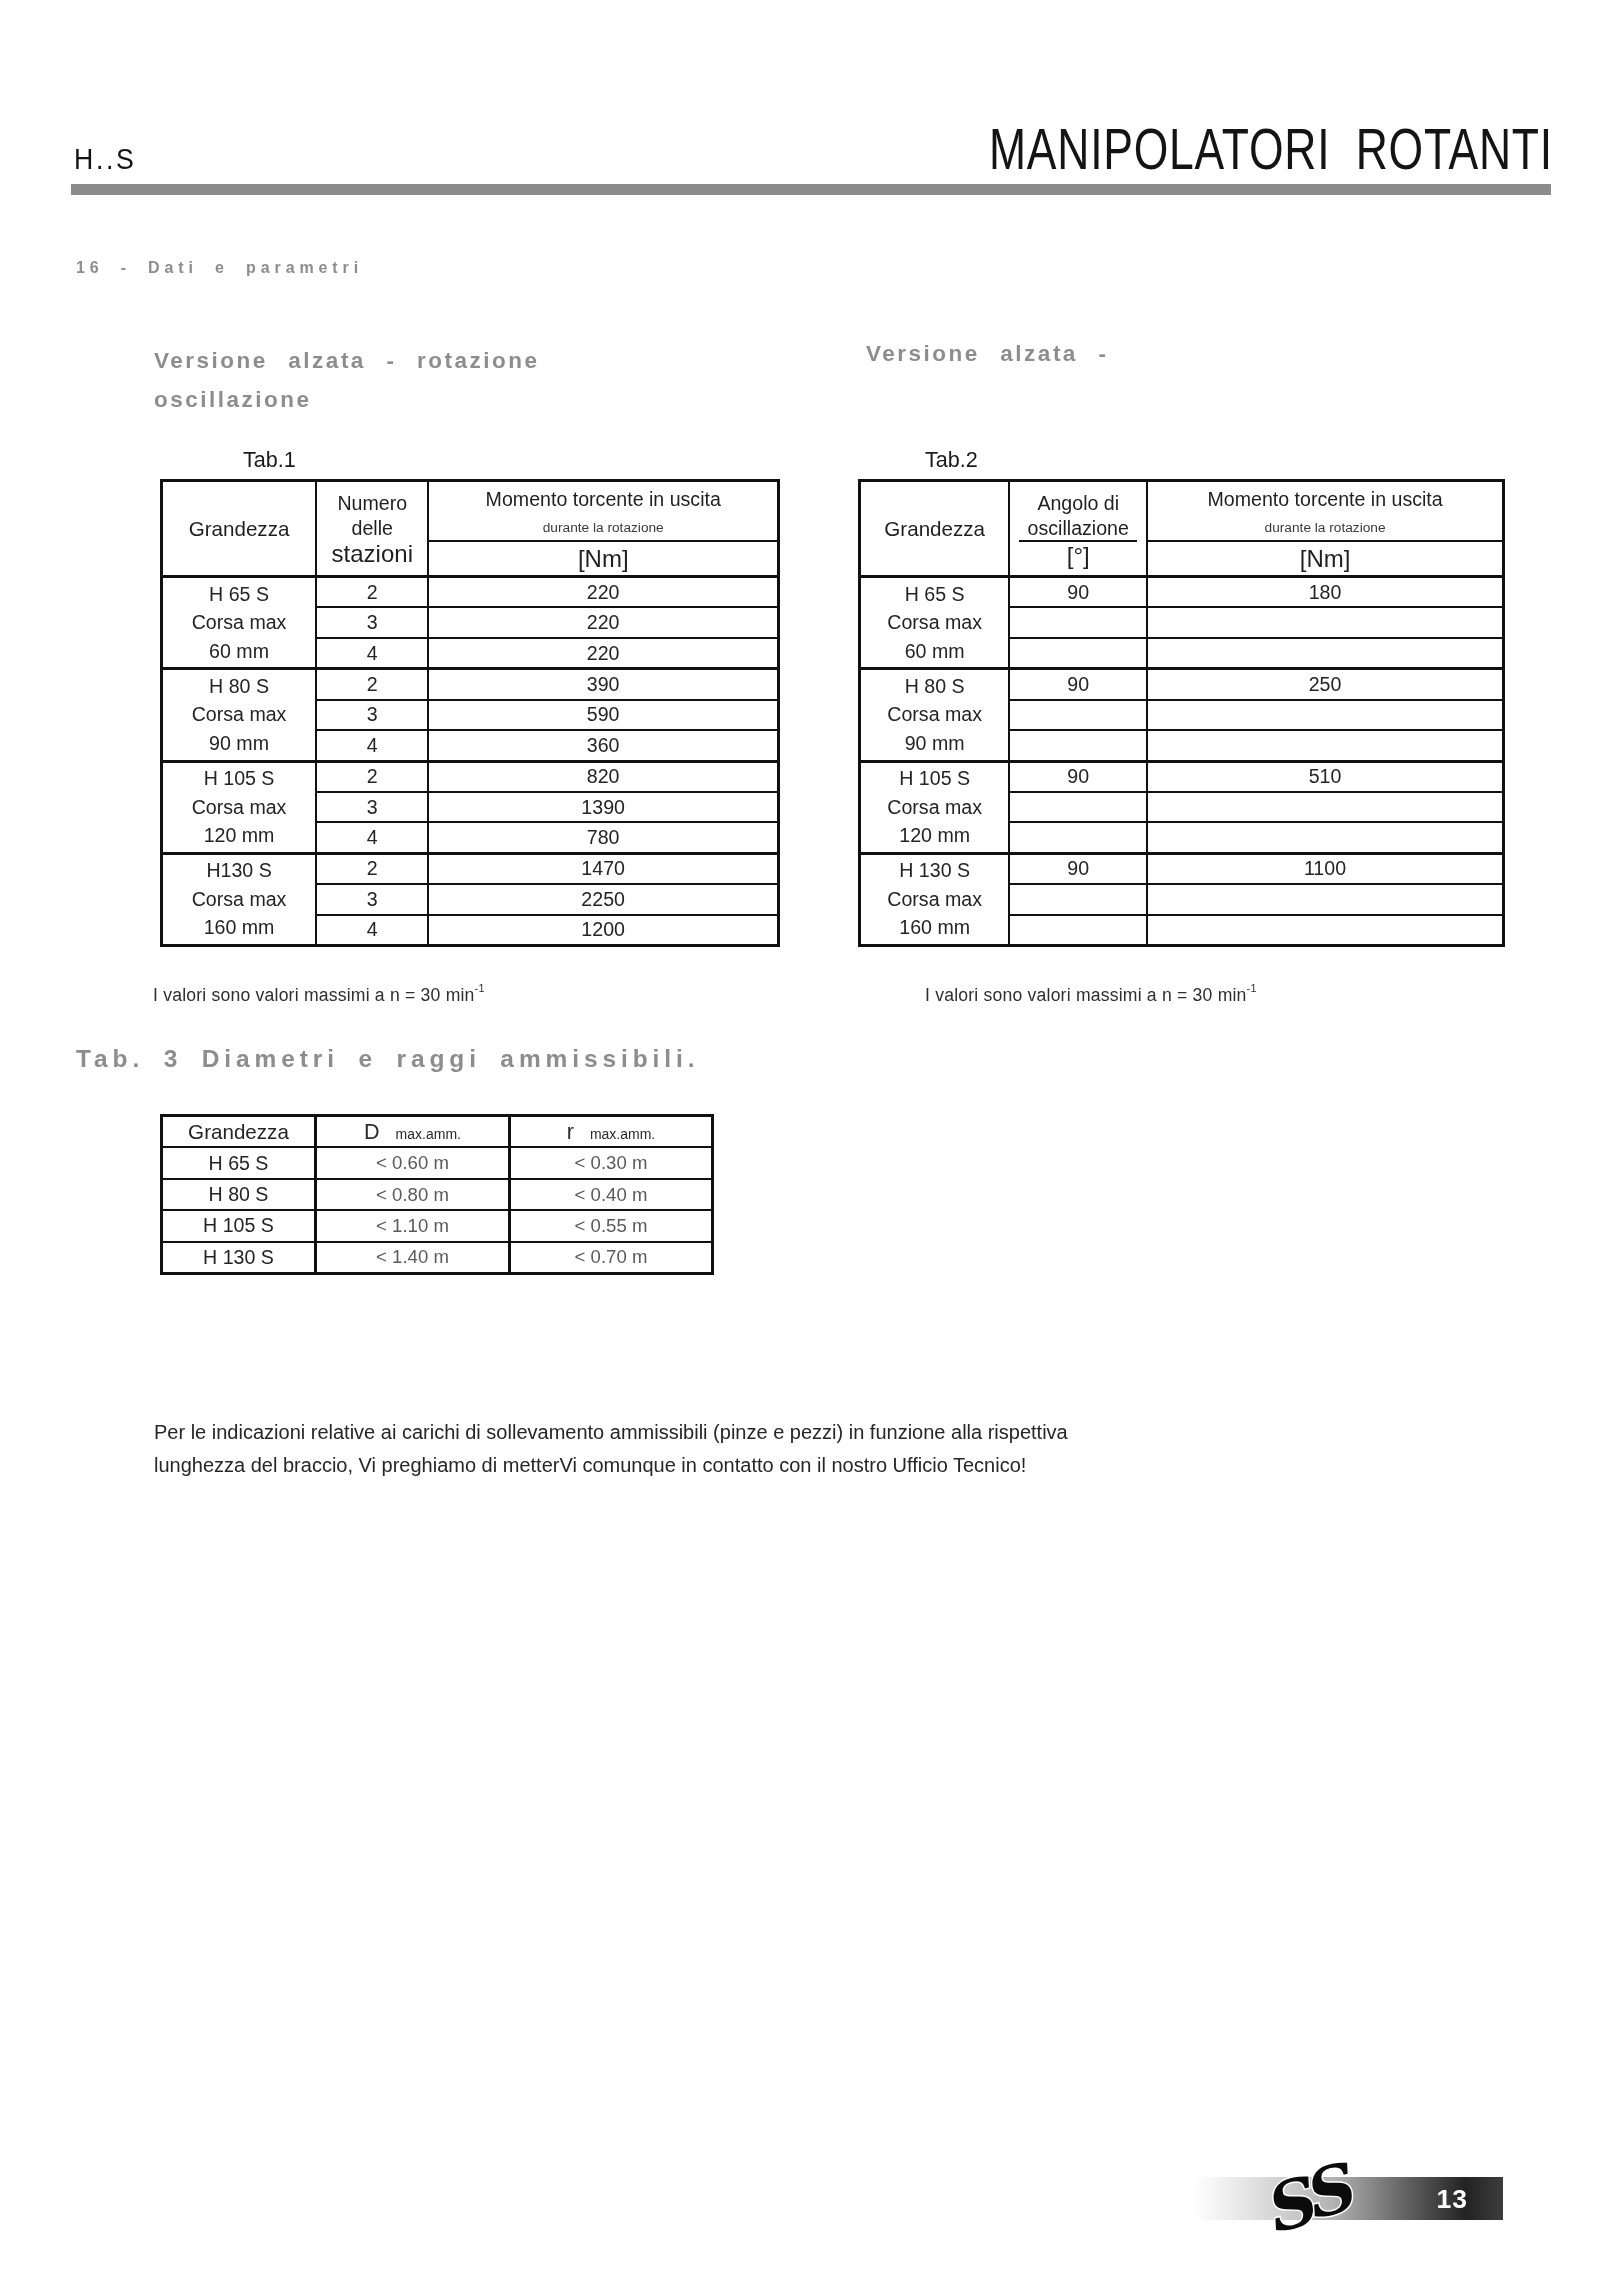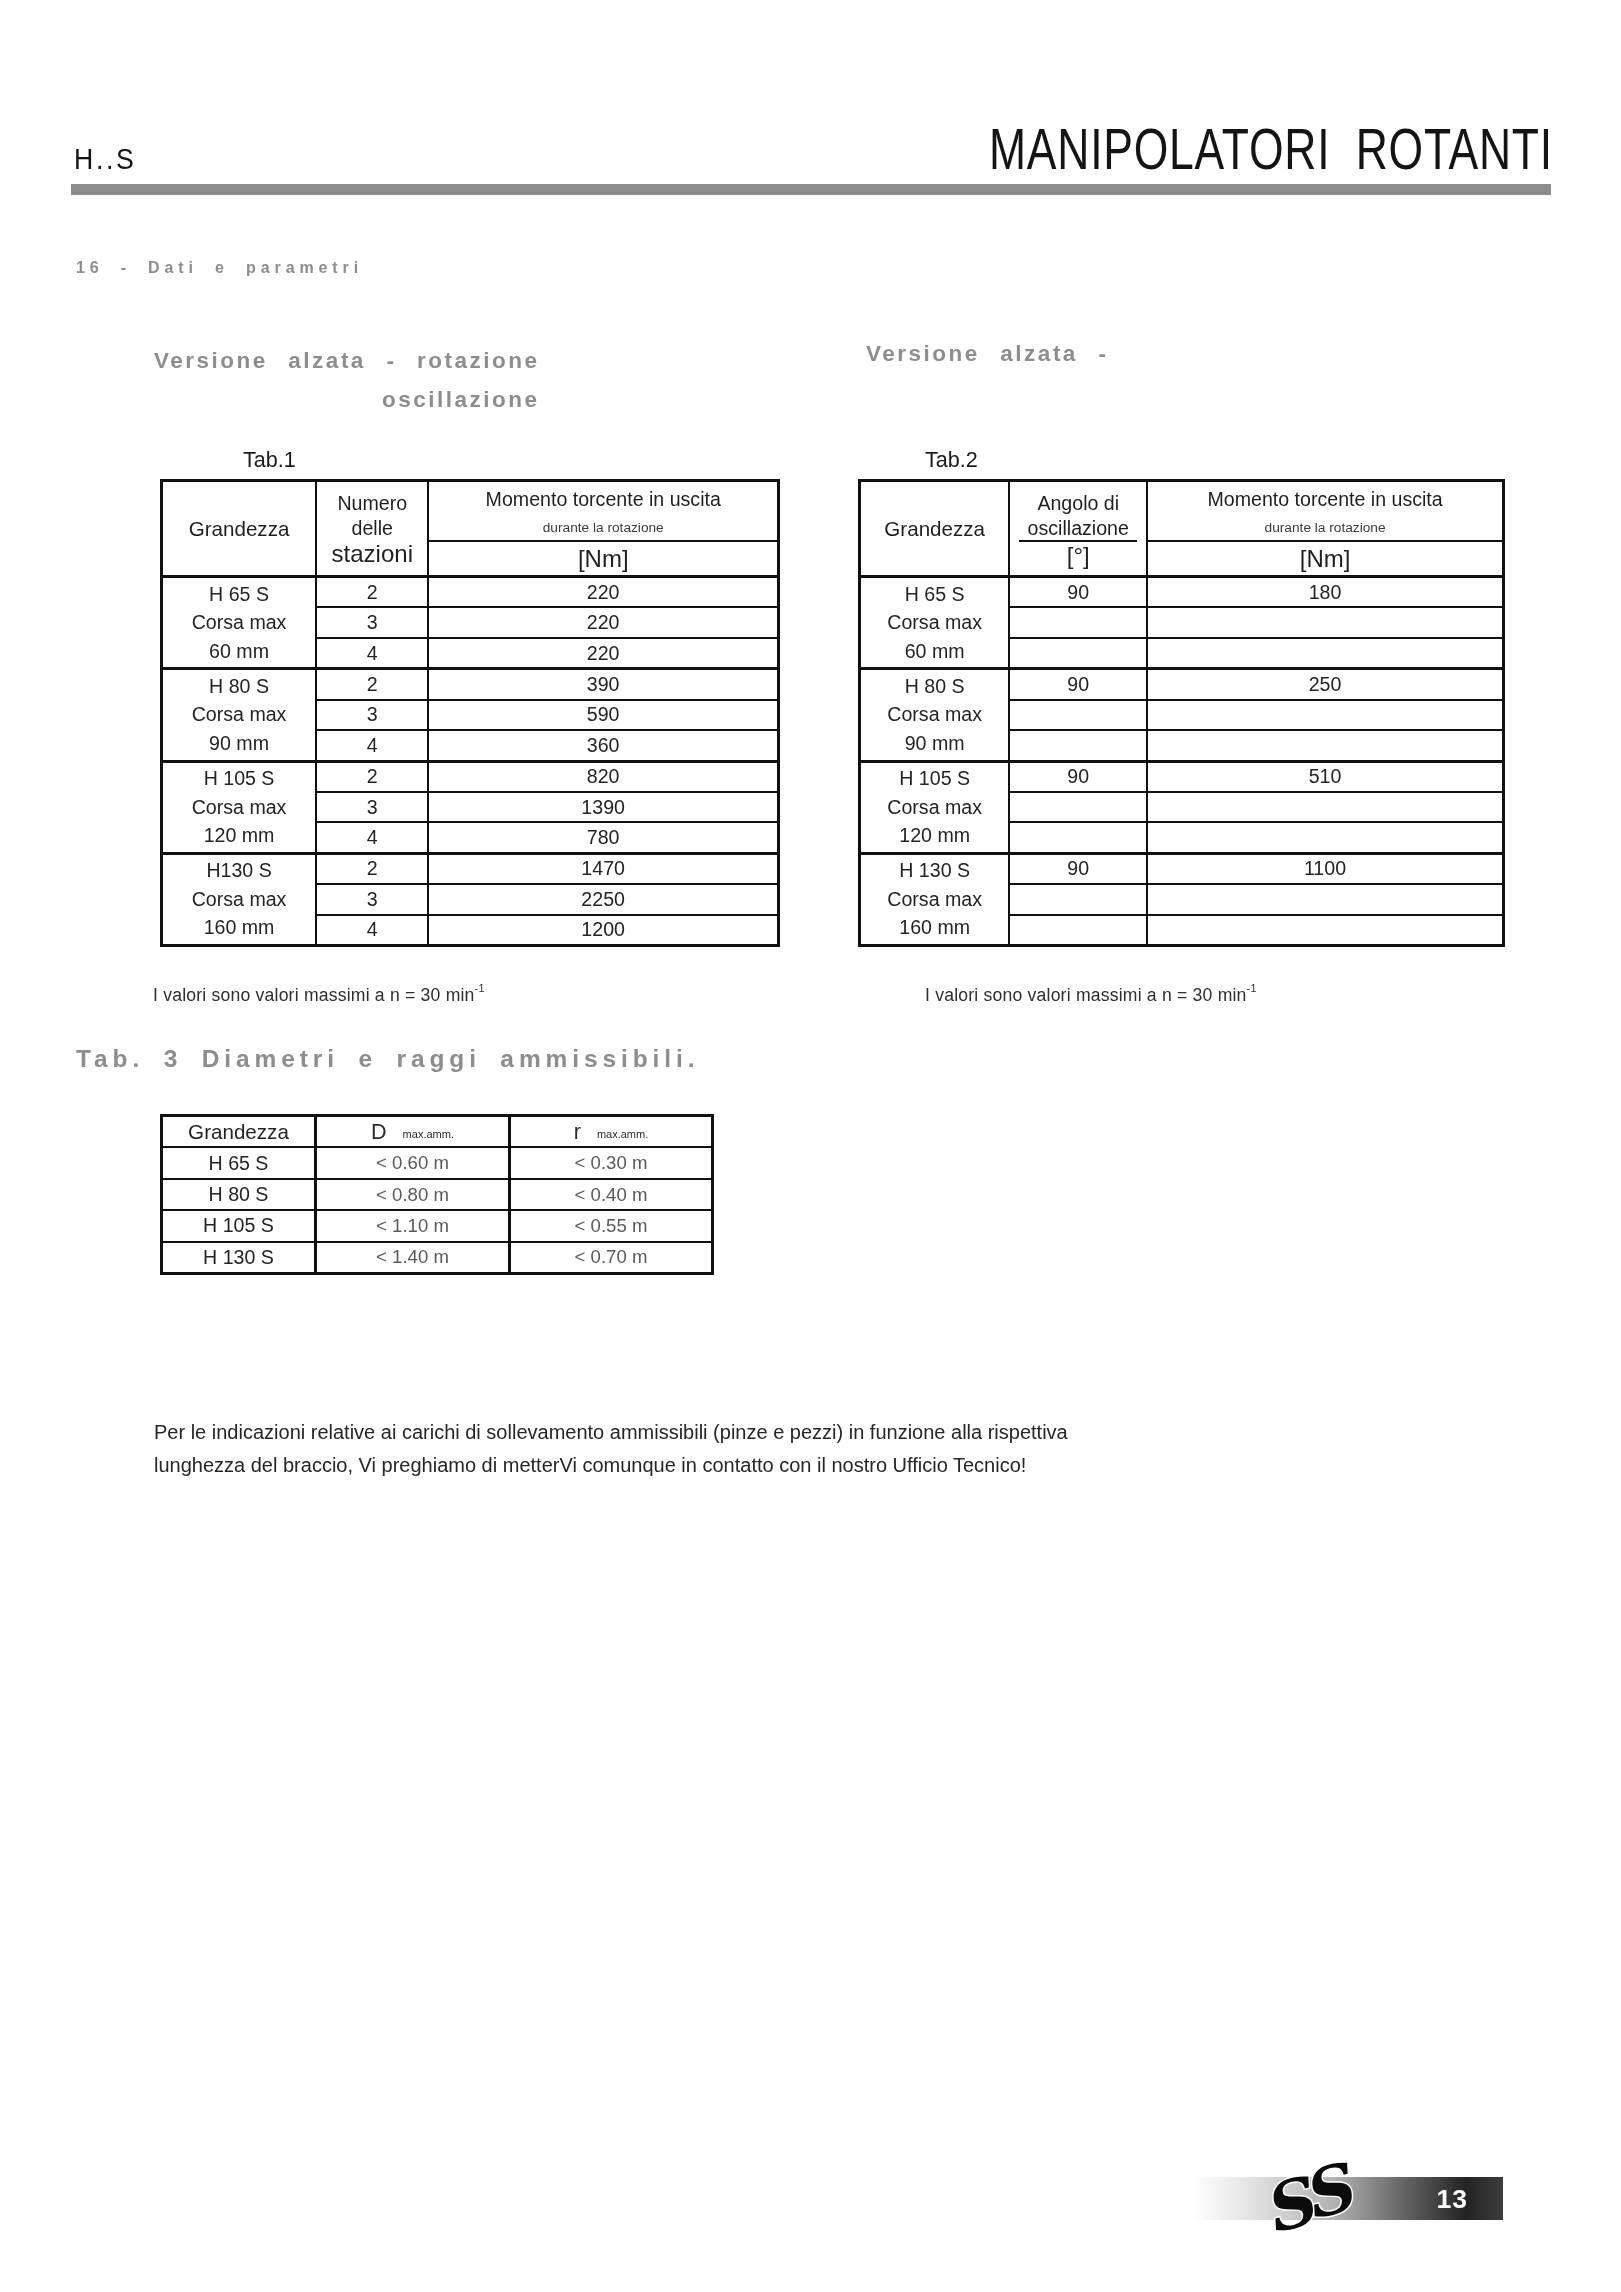--- a/index.html
+++ b/index.html
@@ -13,21 +13,21 @@
   .h-title-wrap { position:absolute; left:549px; right:68px; top:116px; text-align:right; }
   .h-title { display:inline-block; font-size:57px; font-weight:400; color:#141414;
              letter-spacing:1px; word-spacing:15.7px; white-space:nowrap;
              transform:scaleX(.78); transform-origin:100% 50%; }
   .h-rule { position:absolute; left:71px; top:184px; width:1480px; height:10.8px; background:#8c8c8c; }
 
   
   .sec-heading { position:absolute; left:76px; top:259px; font-size:16px; font-weight:bold;
                  color:#8d8d8d; letter-spacing:4.9px; word-spacing:7.8px; }
   .sub-left  { position:absolute; left:154px; top:341px; font-size:22.5px; font-weight:bold;
-               color:#8d8d8d; letter-spacing:2.5px; word-spacing:11.8px; line-height:39px;text-align:right; }
+               color:#8d8d8d; letter-spacing:2.5px; word-spacing:11.8px; line-height:39px; }
   .sub-right { position:absolute; left:866px; top:341px; font-size:22.5px; font-weight:bold;
                color:#8d8d8d; letter-spacing:2.5px; word-spacing:11.8px; }
 
   
   .tab-label { position:absolute; font-size:21.6px; color:#1a1a1a; }
   .note { position:absolute; top:984px; font-size:17.6px; color:#2e2e2e; letter-spacing:0.2px; }
   .note sup { font-size:10.8px; position:relative; top:-2px; }
 
   
   .dtable { position:absolute; top:479px; height:468px; border:3.9px solid #111;
@@ -74,21 +74,21 @@
   .t3-row + .t3-row { border-top:2.9px solid #111; }
   .t3 .c1 { width:28.1%; border-right:3.9px solid #111; display:flex; align-items:center;
             justify-content:center; font-size:19.6px; color:#242424; }
   .t3 .c2 { width:35.4%; border-right:3.9px solid #111; display:flex; align-items:center;
             justify-content:center; font-size:18.6px; color:#5a5a5a; }
   .t3 .c3 { flex:1; display:flex; align-items:center; justify-content:center;
             font-size:18.6px; color:#5a5a5a; }
   .t3 .t3-head .c1 { font-size:20.6px; }
   .t3 .t3-head .c2, .t3 .t3-head .c3 { color:#2a2a2a; }
   .t3 .big { font-size:21.6px; }
-  .t3 sub { font-size:11px; position:relative; bottom:-2px;margin-left:16px; }
+  .t3 sub { font-size:14px; position:relative; bottom:-2px;margin-left:16px; }
 
   
   .para { position:absolute; left:154px; top:1416px; width:1333px; font-size:20px;
           line-height:33px; color:#262626; }
 
   
   .f-bar { position:absolute; left:1194px; top:2177px; width:309px; height:43px;
            background:linear-gradient(90deg,#ffffff 0%,#e3e3e3 18%,#b2b2b2 45%,#6b6b6b 66%,#232323 88%,#3d3d3d 100%); }
   .f-num { position:absolute; right:35px; top:50%; transform:translateY(-50%);
            color:#ffffff; font-size:26.5px; font-weight:bold; letter-spacing:1px; }

